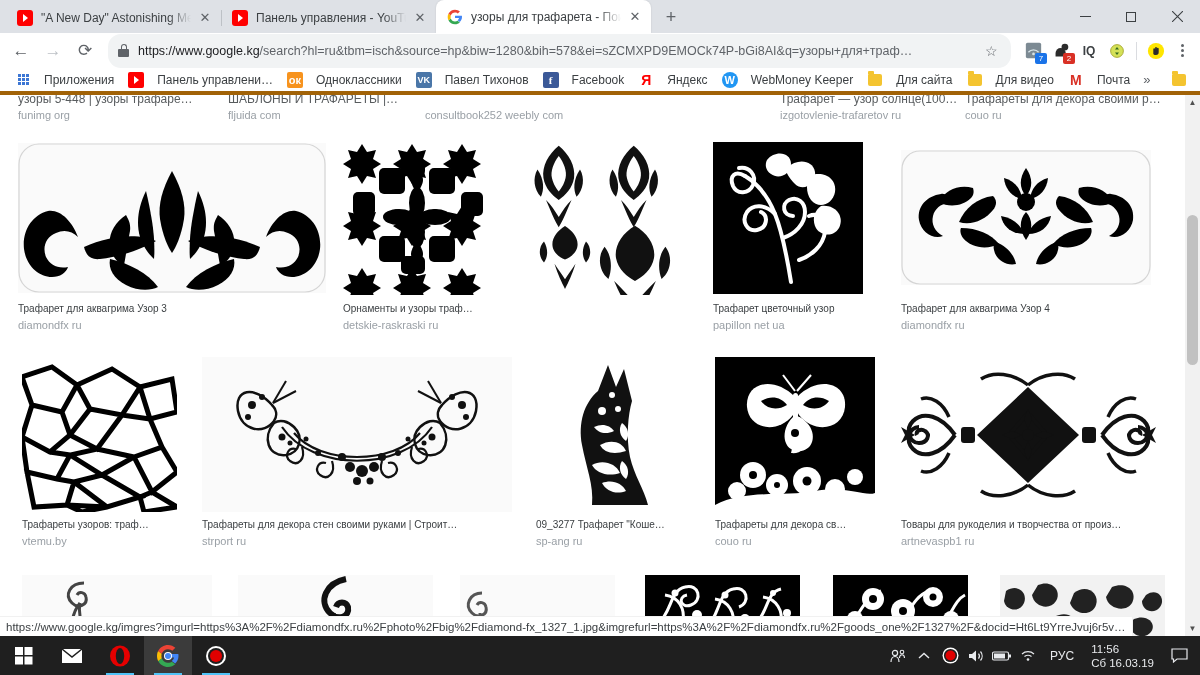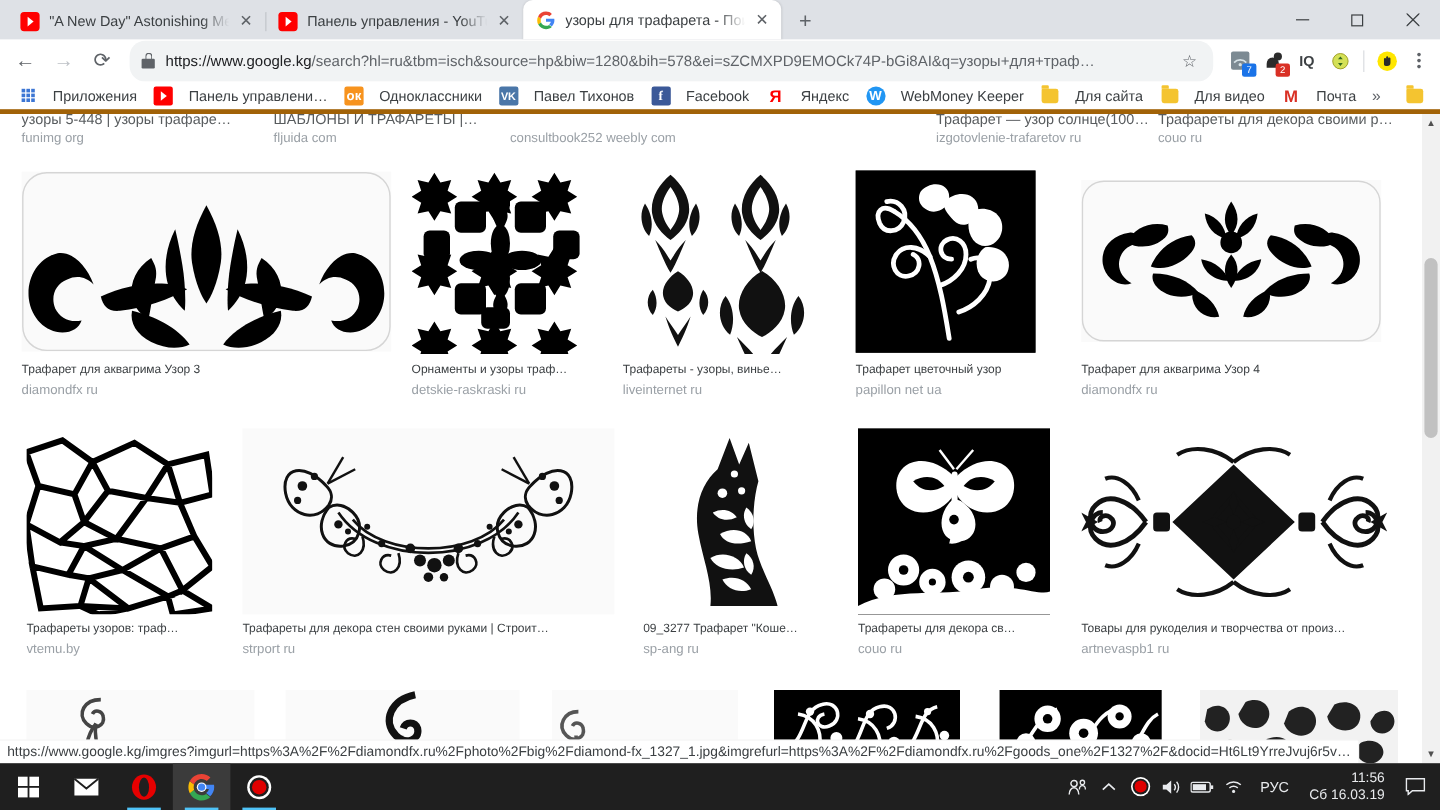--- a/index.html
+++ b/index.html
@@ -145,21 +145,21 @@
   }
   .tb-item { width: 48px; height: 39px; display: flex; align-items: center; justify-content: center;
              position: relative; }
   .tb-item.running::after { content: ""; position: absolute; bottom: 0; left: 10px;
                             width: 28px; height: 2px; background: #4fc3f7; }
   .tb-item.active { background: #3b3b3b; }
   .tray { margin-left: auto; display: flex; align-items: center; height: 39px; padding-right: 4px; }
   .tray-ico { width: 26px; height: 39px; display: flex; align-items: center; justify-content: center;
               color: #e8eaed; font-size: 13px; }
   .tray-lang { color: #e8eaed; font-size: 12px; padding: 0 9px; }
-  .clock { color: #e8eaed; font-size: 11.5px; line-height: 14px; text-align: right;
+  .clock { color: #e8eaed; font-size: 11.5px; line-height: 14px; text-align: left;
            padding: 0 8px; display: flex; flex-direction: column; justify-content: center; height: 39px; }
   .action-center { width: 34px; height: 39px; display: flex; align-items: center; justify-content: center; }
 
   .watermark {
     position: absolute; right: 12px; bottom: 27px;
     font-family: "DejaVu Sans", sans-serif;
     font-size: 25px; font-weight: bold; color: #ffffff;
     text-shadow: 0 0 3px rgba(0,0,0,.45);
     letter-spacing: .3px; pointer-events: none;
   }
@@ -414,24 +414,20 @@
           </g>
           <g transform="translate(18,86) scale(0.7)">
             <path d="M40 0 c10 6 18 16 18 26 c0 10-8 18-18 22 c-10-4-18-12-18-22 c0-10 8-20 18-26z M10 22 c-8 8-8 22 0 30 c6-8 6-20 0-30z M70 22 c8 8 8 22 0 30 c-6-8-6-20 0-30z M25 54 c5 8 10 14 15 22 c5-8 10-14 15-22 c-5 16-10 26-15 36 c-5-10-10-20-15-36z"></path>
           </g>
           <g transform="translate(78,82) scale(0.95)">
             <path d="M40 4 c14 8 22 22 20 34 c-2 12-12 20-20 24 c-8-4-18-12-20-24 c-2-12 6-26 20-34z M8 26 c-8 10-6 26 4 34 c4-10 4-24-4-34z M72 26 c8 10 6 26-4 34 c-4-10-4-24 4-34z M18 62 c8 8 14 14 22 24 c8-10 14-16 22-24 c-8 18-14 30-22 42 c-8-12-14-24-22-42z"></path>
           </g>
         </g>
       </svg>
     </div>
-    <div style="position:absolute;left:519px;top:208px;width:160px">
-      <div class="tile-title">Трафареты - узоры, винье…</div>
-      <div class="tile-src">liveinternet ru</div>
-    </div>
 
     <div class="thumb" style="left:713px;top:147px;width:150px;height:152px;background:#000;top:47px">
       <svg width="150" height="152" viewBox="0 0 150 152">
         <rect width="150" height="152" fill="#000"></rect>
         <g fill="none" stroke="#fff" stroke-width="4" stroke-linecap="round">
           <path d="M78 140 C74 115 70 92 62 72 C54 52 42 40 32 34"></path>
           <path d="M32 34 C22 28 16 34 20 44 C24 53 36 52 40 43 C44 33 36 24 26 26"></path>
           <path d="M62 72 C52 62 40 62 34 70 C28 79 34 90 44 88 C54 86 56 74 48 70"></path>
           <path d="M70 96 C82 92 92 82 92 70 C92 60 84 54 76 58 C68 62 70 74 80 74"></path>
           <path d="M86 118 C98 114 110 104 112 90 C114 78 106 70 96 74"></path>

